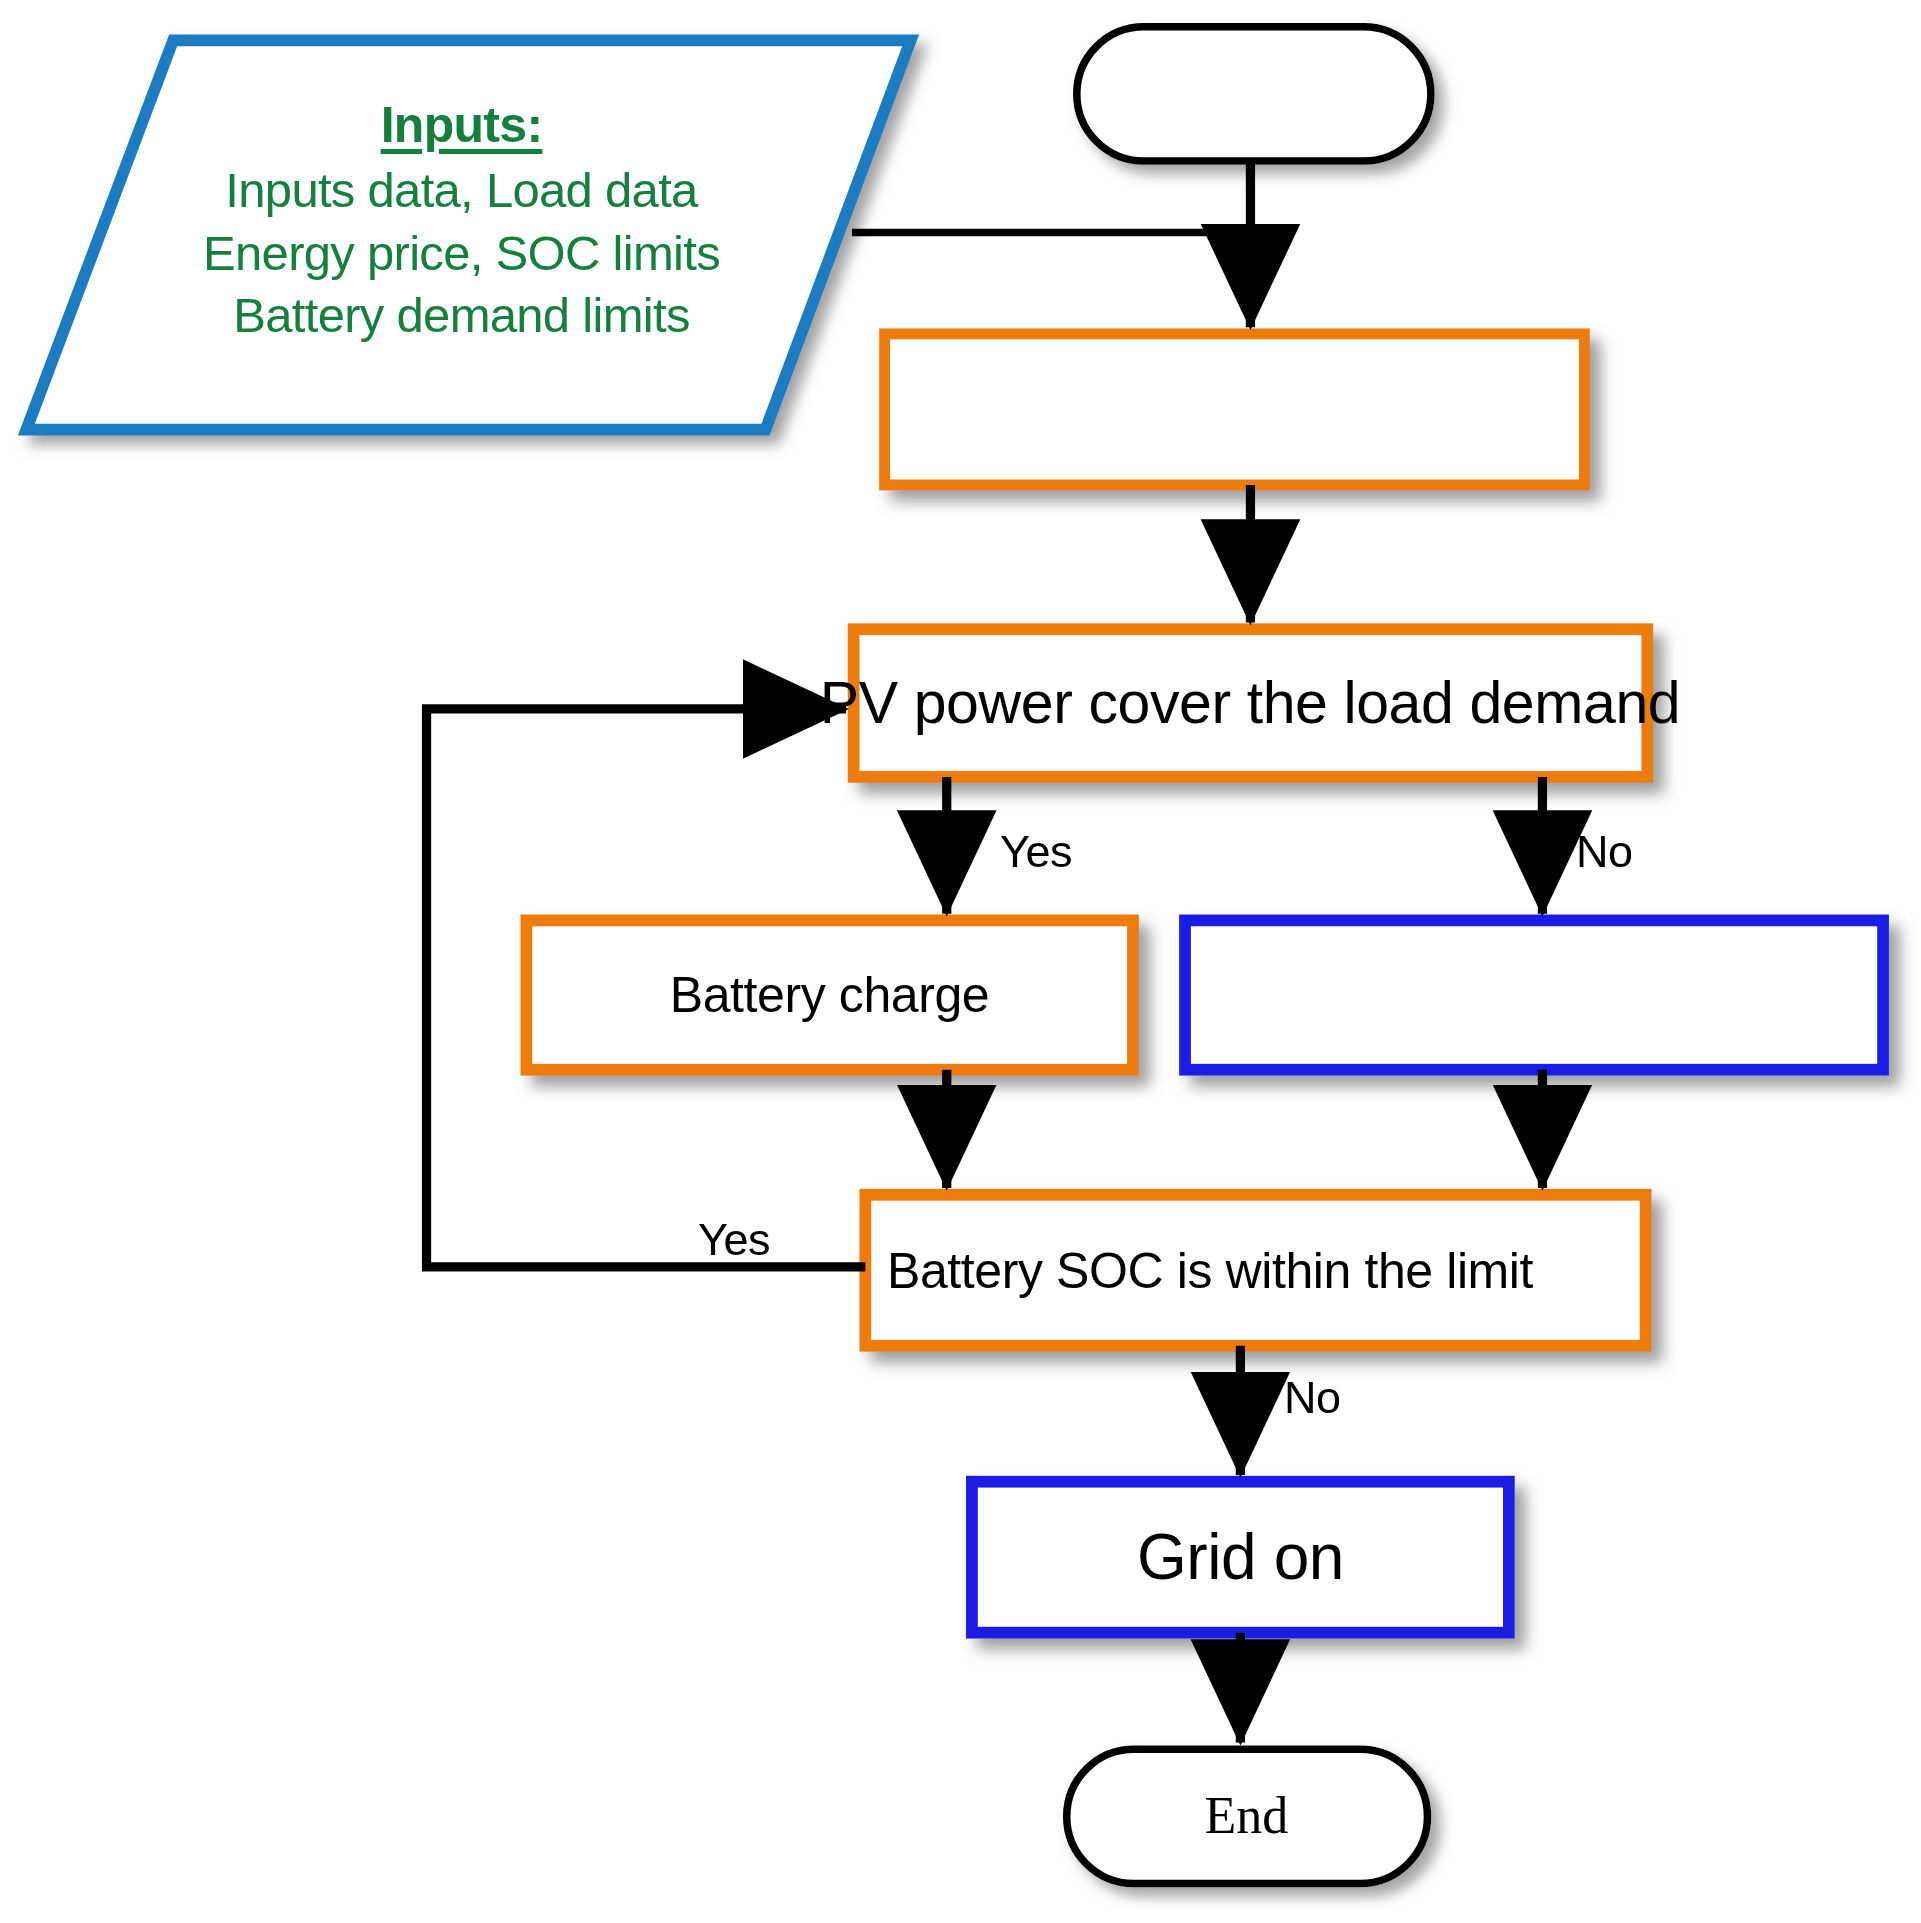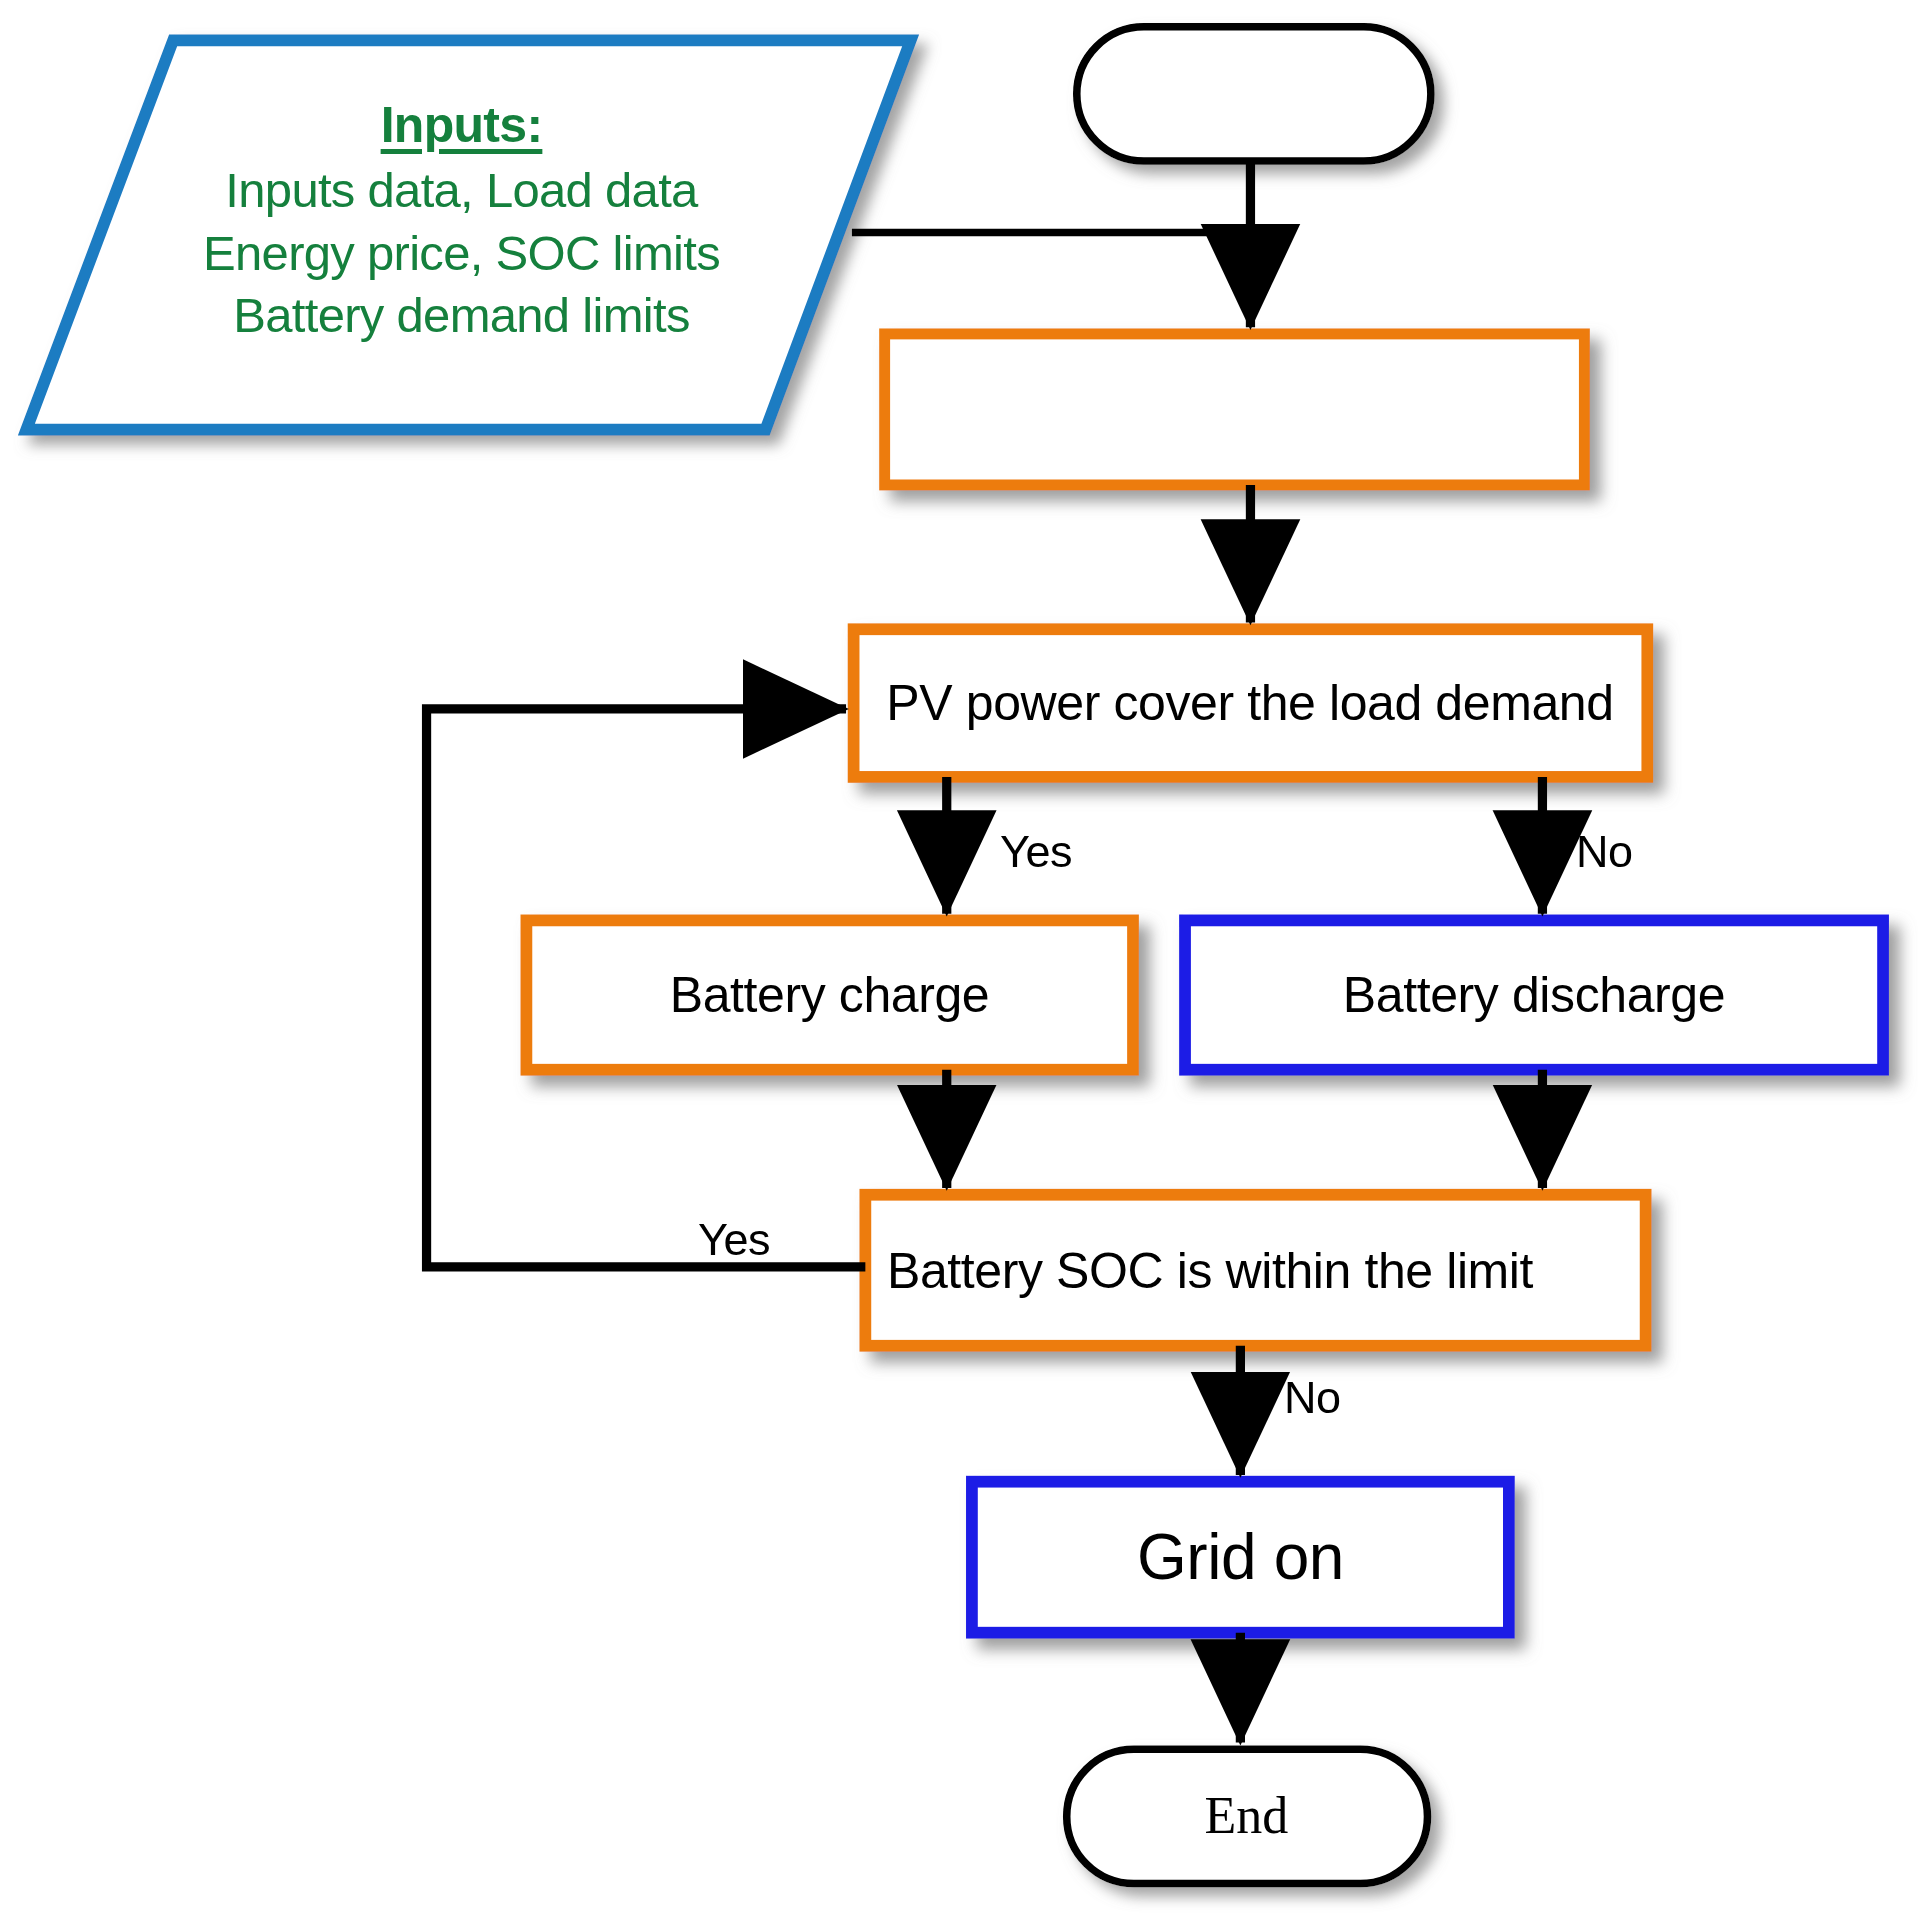--- a/index.html
+++ b/index.html
@@ -73,21 +73,21 @@
   }
   .inputs-line {
     display: block;
     font-size: 49px;
     line-height: 1.28;
   }
   
   #t-start   { font-size: 52px; }
   #t-end     { font-size: 52px; }
   #t-math    { font-size: 50px; }
-  #t-pv      { font-size: 50px; }
+  #t-pv      { font-size: 59px; }
   #t-charge  { font-size: 50px; }
   #t-dischg  { font-size: 50px; }
   #t-soc     { font-size: 50px; }
   #t-gridon  { font-size: 64px; }
 </style>
 </head>
 <body>
 
 <div id="canvas">
 
@@ -149,21 +149,20 @@
     <span class="inputs-line">Energy price, SOC limits</span>
     <span class="inputs-line">Battery demand limits</span>
   </div>
 
 
 
   <div class="node-label sans-label" id="t-pv" style="left:853px; top:629px; width:794px; height:148px;">PV power cover the load demand</div>
 
   <div class="node-label sans-label" id="t-charge" style="left:526px; top:920px; width:607px; height:149px;">Battery charge</div>
 
-  <div class="node-label sans-label" id="t-dischg" style="left:1185px; top:920px; width:698px; height:149px;">Battery discharge</div>
 
   <div class="node-label sans-label" id="t-soc" style="left:820px; top:1195px; width:780px; height:151px;">Battery SOC is within the limit</div>
 
   <div class="node-label sans-label" id="t-gridon" style="left:972px; top:1482px; width:537px; height:151px;">Grid on</div>
 
   <div class="node-label serif-label" id="t-end" style="left:1066px; top:1749px; width:361px; height:134px;">End</div>
 
   <div class="edge-label" style="left:1000px; top:826px;">Yes</div>
 
   <div class="edge-label" style="left:1576px; top:826px;">No</div>

